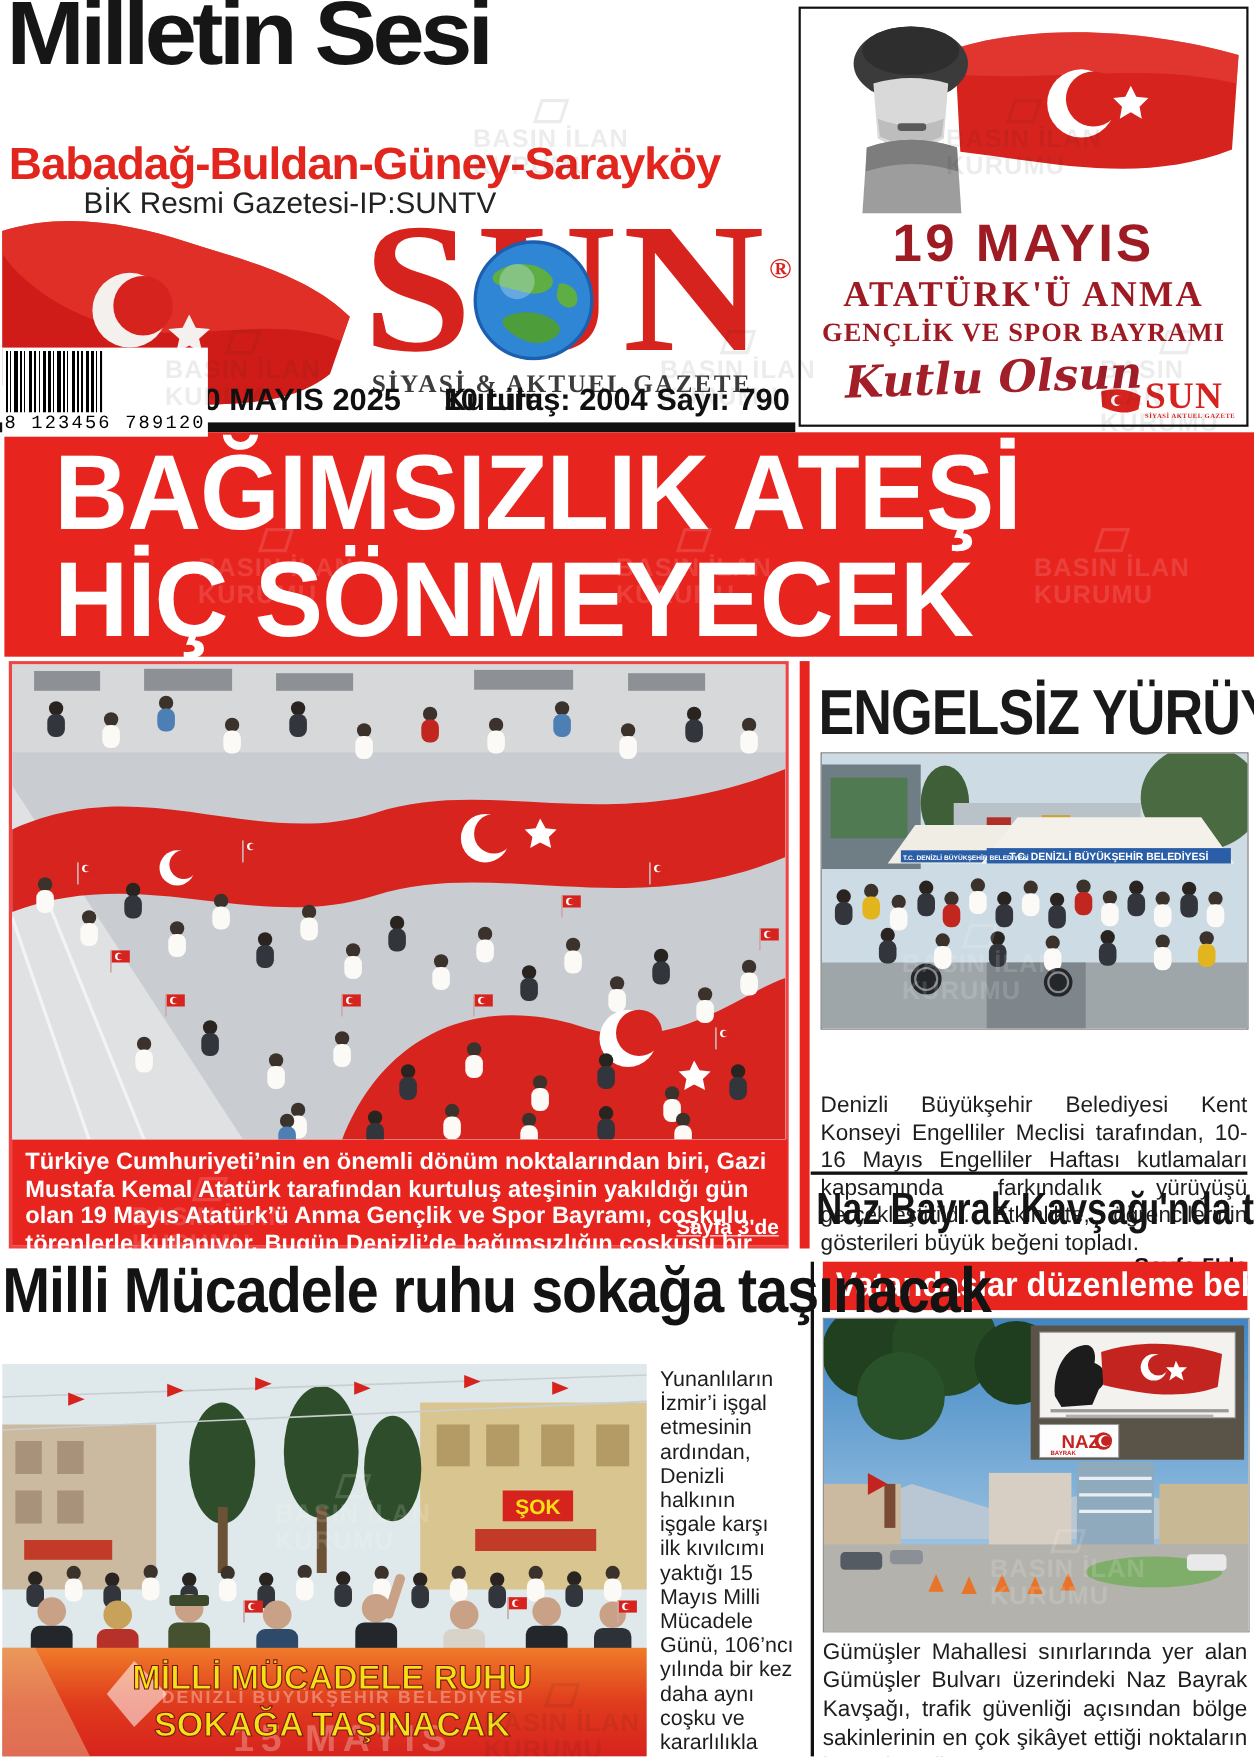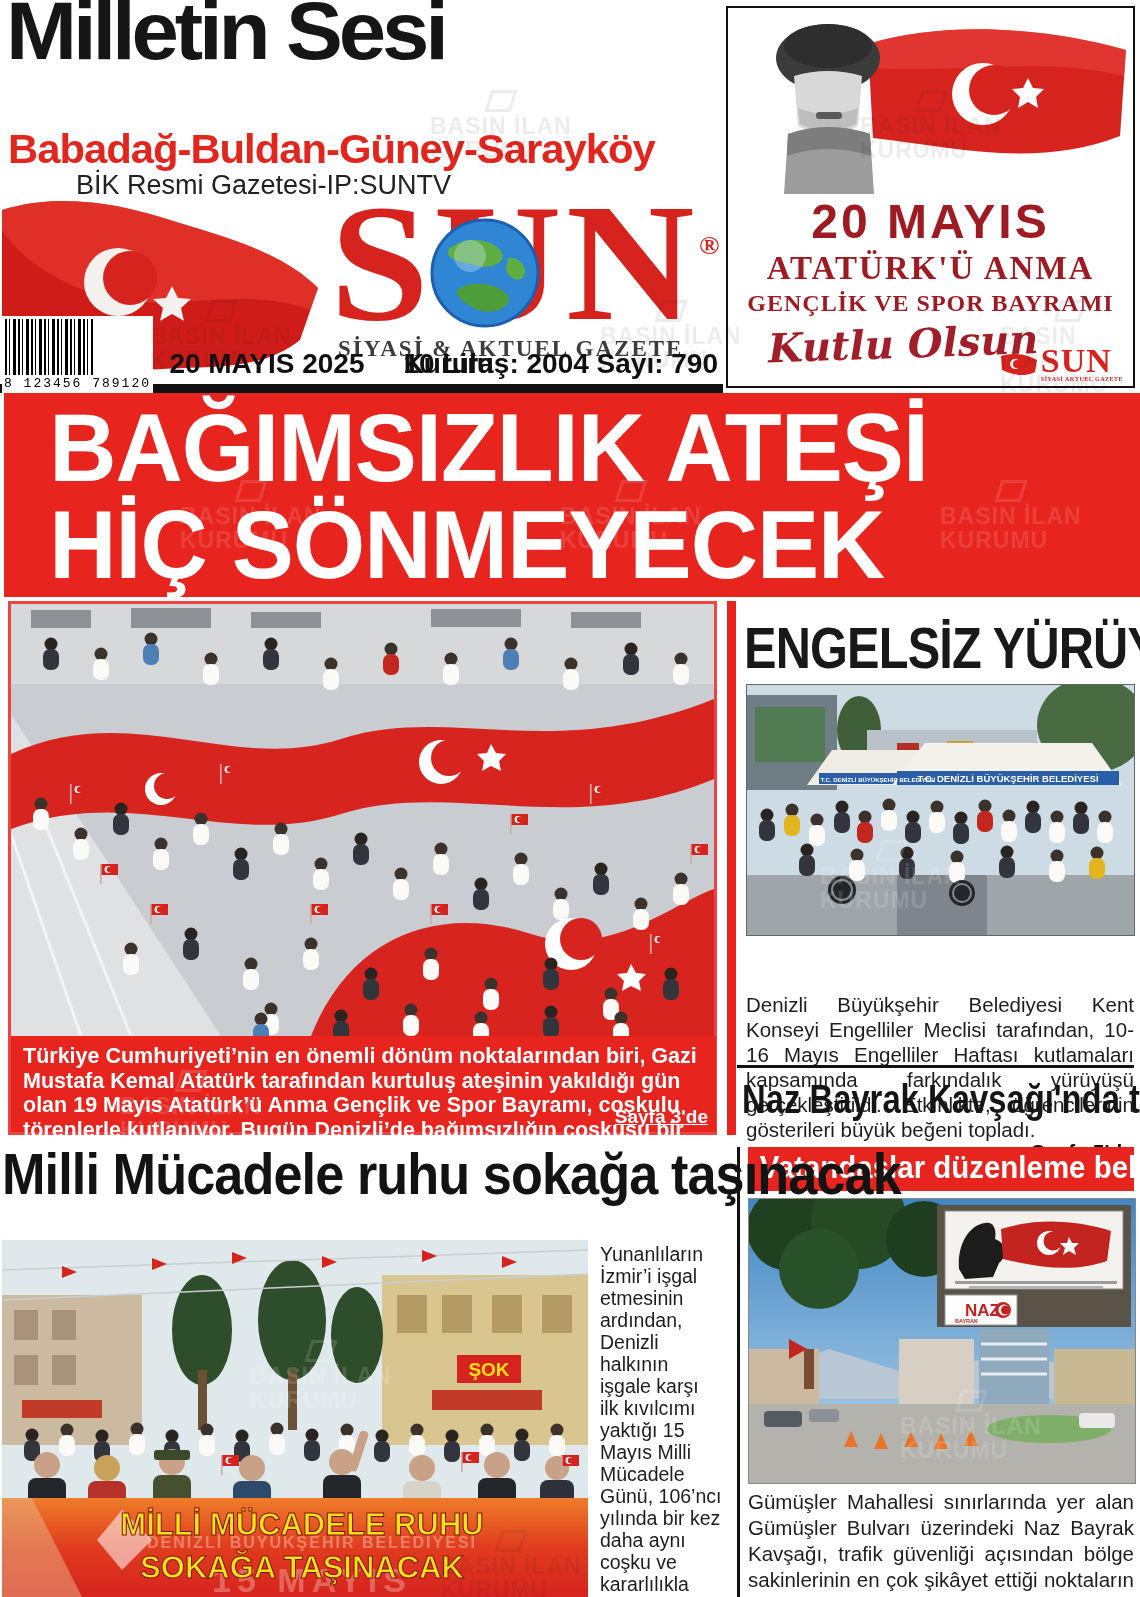--- a/index.html
+++ b/index.html
@@ -19,21 +19,21 @@
   .mast-intro{font-size:18.5px;line-height:1.14;color:#181818;}
   .mast-intro b{text-decoration:underline;}
   .mast-regions{font-size:41px;font-weight:800;color:#e2251d;letter-spacing:-1px;transform:scaleX(1.02);transform-origin:left;}
   .mast-official{font-size:27px;color:#222;margin-left:44px;}
   .sun-big{font-family:"Liberation Serif","DejaVu Serif",serif;font-weight:bold;color:var(--red);
            font-size:168px;line-height:1;letter-spacing:4px;transform:scaleX(1.06);transform-origin:left;}
   .sun-reg{font-size:26px;vertical-align:65px;letter-spacing:0;}
   .tagline{font-family:"Liberation Serif","DejaVu Serif",serif;font-size:23px;color:#3c3c3c;letter-spacing:2px;font-weight:600;}
   .dateline{font-size:28px;font-weight:bold;color:#101010;}
   .barcode{width:88px;height:56px;background:repeating-linear-gradient(90deg,#000 0 2px,#fff 2px 4px,#000 4px 5px,#fff 5px 8px,#000 8px 11px,#fff 11px 13px);border:1px solid #fff;}
-  .barcode-digits{font-size:13px;letter-spacing:2px;color:#000;font-family:"Liberation Mono","DejaVu Sans Mono",monospace;}
+  .barcode-digits{font-size:17px;letter-spacing:2px;color:#000;font-family:"Liberation Mono","DejaVu Sans Mono",monospace;}
   .black-rule{background:#111;}
 
   
   .celebrate{border:2px solid #111;background:#fff;}
   .c19{font-size:48px;font-weight:900;color:var(--dred);letter-spacing:3px;text-align:center;}
   .c-anma{font-family:"Liberation Serif","DejaVu Serif",serif;font-size:33px;font-weight:bold;color:var(--dred);letter-spacing:2px;text-align:center;}
   .c-genclik{font-family:"Liberation Serif","DejaVu Serif",serif;font-size:24px;font-weight:bold;color:var(--dred);letter-spacing:1px;text-align:center;}
   .c-script{font-family:"DejaVu Serif","Liberation Serif",serif;font-style:italic;font-weight:bold;font-size:40px;color:#a21e28;text-align:center;transform:rotate(-2deg);}
   .mini-sun{font-family:"Liberation Serif","DejaVu Serif",serif;font-weight:bold;color:var(--red);font-size:34px;letter-spacing:1px;line-height:.9;}
   .mini-sun small{display:block;font-size:6px;color:var(--red);letter-spacing:.5px;text-align:center;}
@@ -141,21 +141,21 @@
       <path d="M300,62 l5,10 11,1 -8,8 2,11 -10,-6 -10,6 2,-11 -8,-8 11,-1 Z" fill="#fff"></path>
 
       <ellipse cx="100" cy="42" rx="52" ry="34" fill="#3b3b3b"></ellipse>
       <ellipse cx="100" cy="30" rx="44" ry="22" fill="#2e2e2e"></ellipse>
       <path d="M66,60 Q100,50 134,60 L130,110 Q100,128 70,110 Z" fill="#d9d9d9"></path>
       <path d="M70,92 Q100,104 130,92 L128,108 Q100,122 72,108 Z" fill="#bdbdbd"></path>
       <rect x="88" y="96" width="26" height="7" rx="3" fill="#5a5a5a"></rect>
       <path d="M60,118 Q100,104 142,118 L146,178 L56,178 Z" fill="#9d9d9d"></path>
       <path d="M60,118 Q100,104 142,118 L143,140 Q100,126 59,140 Z" fill="#7d7d7d"></path>
     </svg>
-    <div class="abs c19 nowrap" style="left:0;top:186px;width:100%;">20 MAYIS</div>
+    <div class="abs c19 nowrap" style="left:0;top:186px;width:100%;">19 MAYIS</div>
     <div class="abs c-anma nowrap" style="left:0;top:242px;width:100%;">ATATÜRK'Ü ANMA</div>
     <div class="abs c-genclik nowrap" style="left:0;top:282px;width:100%;">GENÇLİK VE SPOR BAYRAMI</div>
     <div class="abs c-script nowrap" style="left:40px;top:312px;width:260px;">Kutlu Olsun</div>
     <div class="abs" style="right:10px;bottom:4px;">
       <svg class="abs" style="left:-42px;top:6px;" width="40" height="26" viewBox="0 0 40 26">
         <path d="M2,4 C14,0 28,2 38,8 L36,20 C24,26 12,22 3,18 Z" fill="#d7231e"></path>
         <circle cx="16" cy="12" r="5" fill="#fff"></circle>
           <circle cx="18" cy="12" r="4" fill="#d7231e"></circle>
       </svg>
       <div class="mini-sun"><span>SUN</span><small>SİYASİ AKTUEL GAZETE</small></div>

